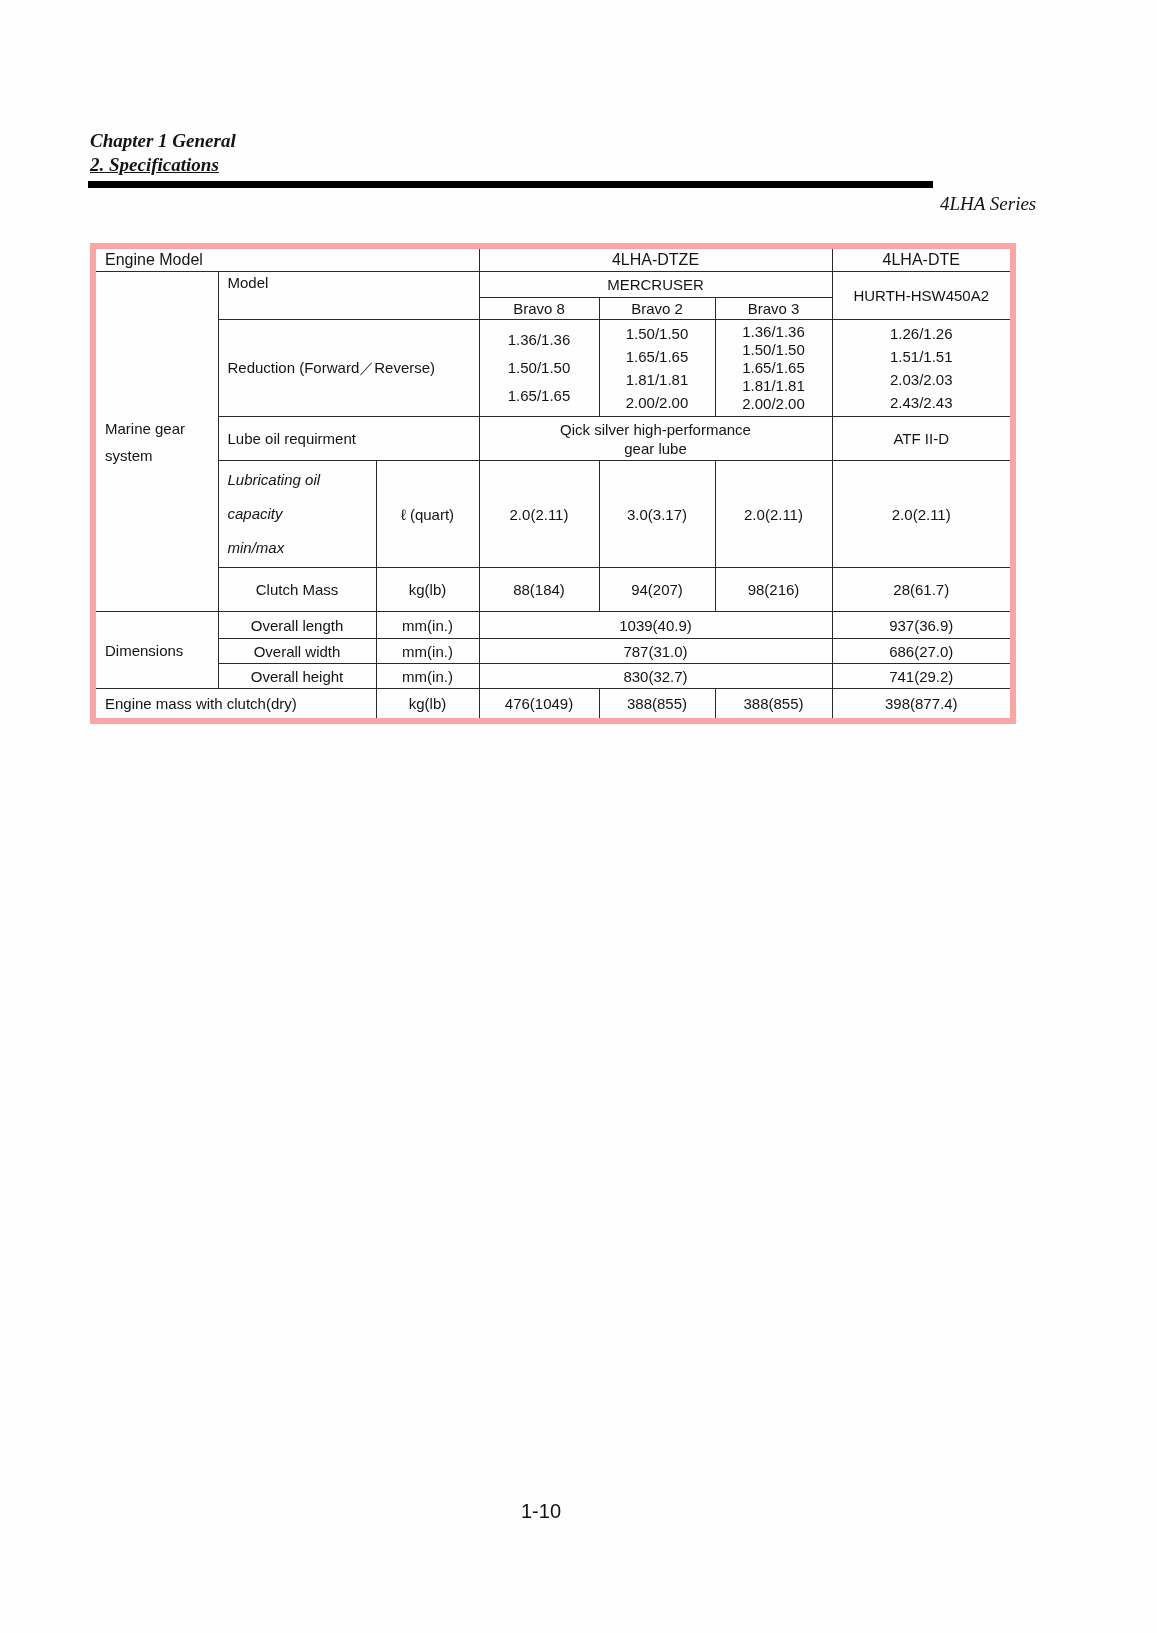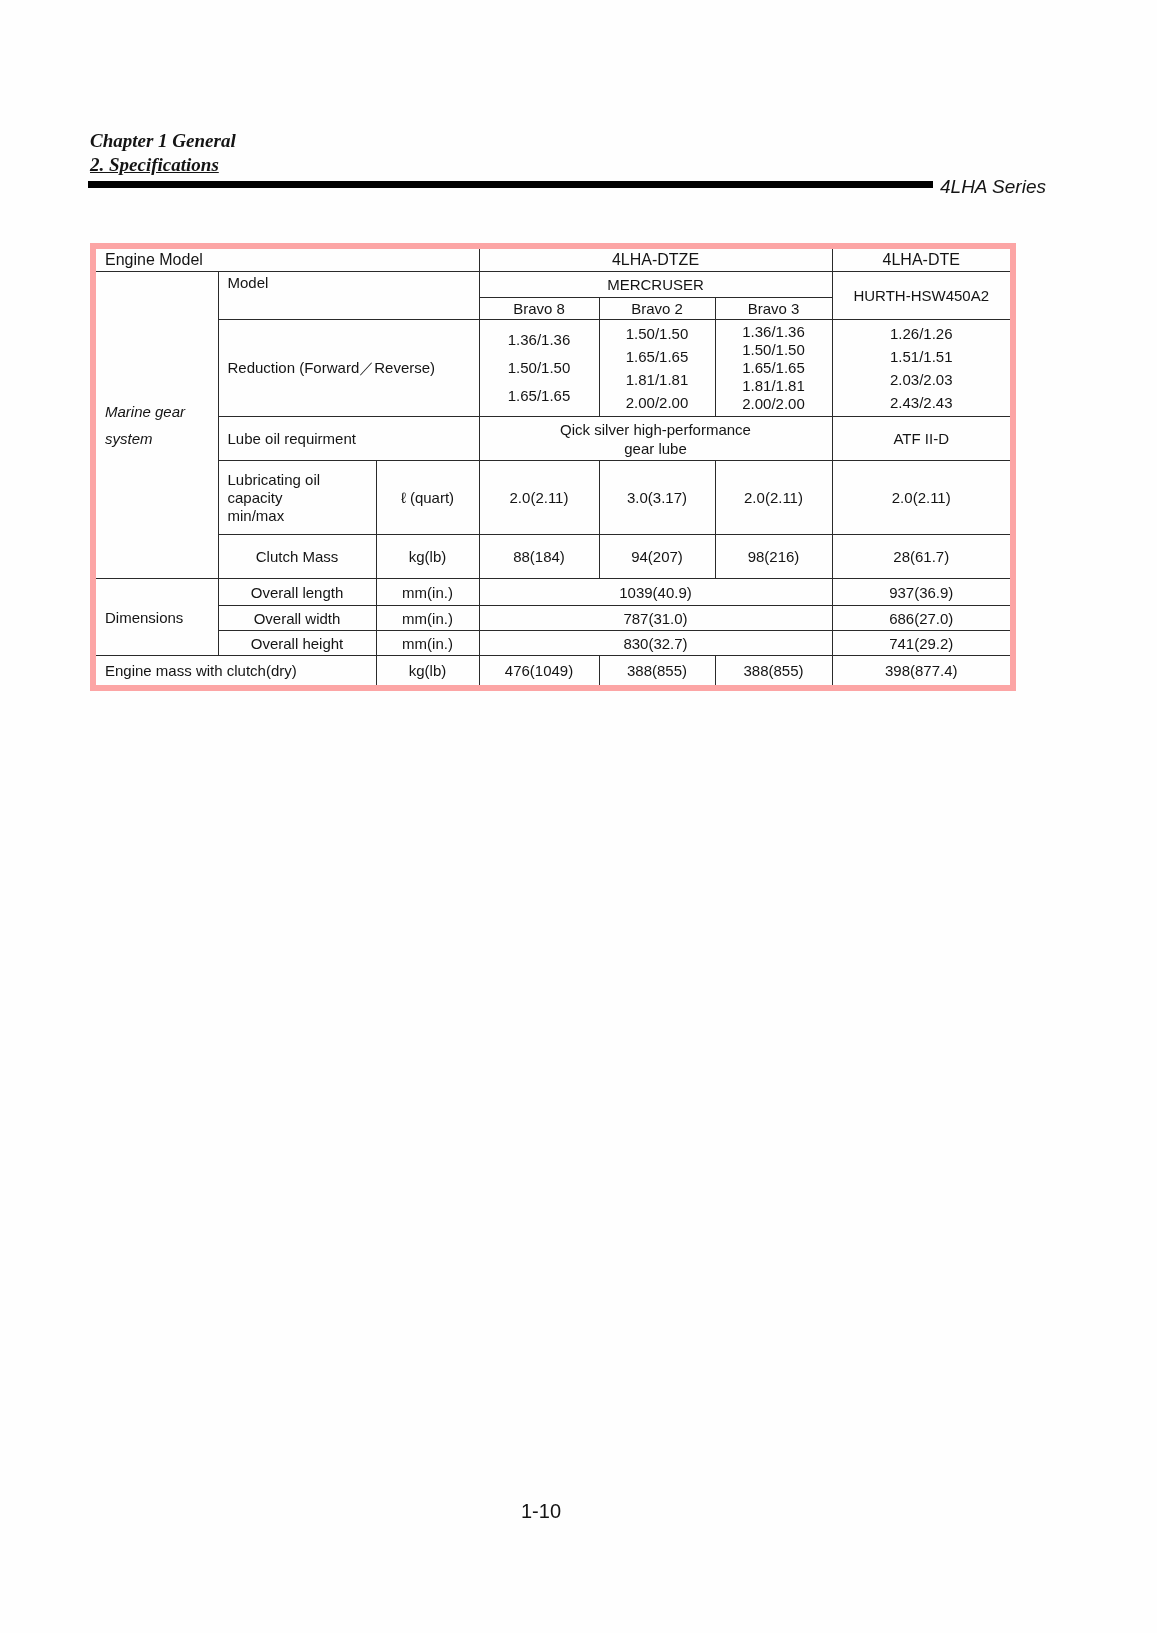--- a/index.html
+++ b/index.html
@@ -23,22 +23,22 @@
   .section {
     position: absolute; left: 90px; top: 154px;
     font-family: "Liberation Serif", "DejaVu Serif", serif;
     font-weight: bold; font-style: italic; font-size: 19px; text-decoration: underline;
   }
   .rule {
     position: absolute; left: 88px; top: 181px;
     width: 845px; height: 7px; background: #000;
   }
   .series {
-    position: absolute; left: 940px; top: 176px;
-    font-family: Liberation Sans, sans-serif;
+    position: absolute; left: 940px; top: 193px;
+    font-family: Liberation Serif, serif;
     font-style: italic; font-size: 19px;
   }
 
   
   .spec-table {
     position: absolute; left: 90px; top: 243px;
     width: 920px;
     border-collapse: collapse;
     table-layout: fixed;
   }
@@ -48,26 +48,26 @@
     padding: 2px 6px;
     vertical-align: middle;
     text-align: center;
     overflow: hidden;
   }
   .spec-table { border: 6px solid #fca5a5; }
   .spec-table .left  { text-align: left; padding-left: 9px; }
   .spec-table .top   { vertical-align: top; }
   .spec-table .fs16  { font-size: 16px; }
   .spec-table .multi { white-space: pre-line; }
-  .lh27 { line-height: 27px; font-style: italic; }
+  .lh27 { line-height: 27px; }
   .lh28 { line-height: 28px; }
   .lh23 { line-height: 23px; }
   .lh18 { line-height: 18px; }
   .lh19 { line-height: 19px; }
-  .lh29 { line-height: 18px; }
+  .lh29 { line-height: 34px; font-style: italic; }
 
   tr.r1  { height: 24px; }
   tr.r2  { height: 26px; }
   tr.r3  { height: 22px; }
   tr.r4  { height: 96px; }
   tr.r5  { height: 44px; }
   tr.r6  { height: 74px; }
   tr.r7  { height: 44px; }
   tr.r8  { height: 27px; }
   tr.r9  { height: 25px; }

